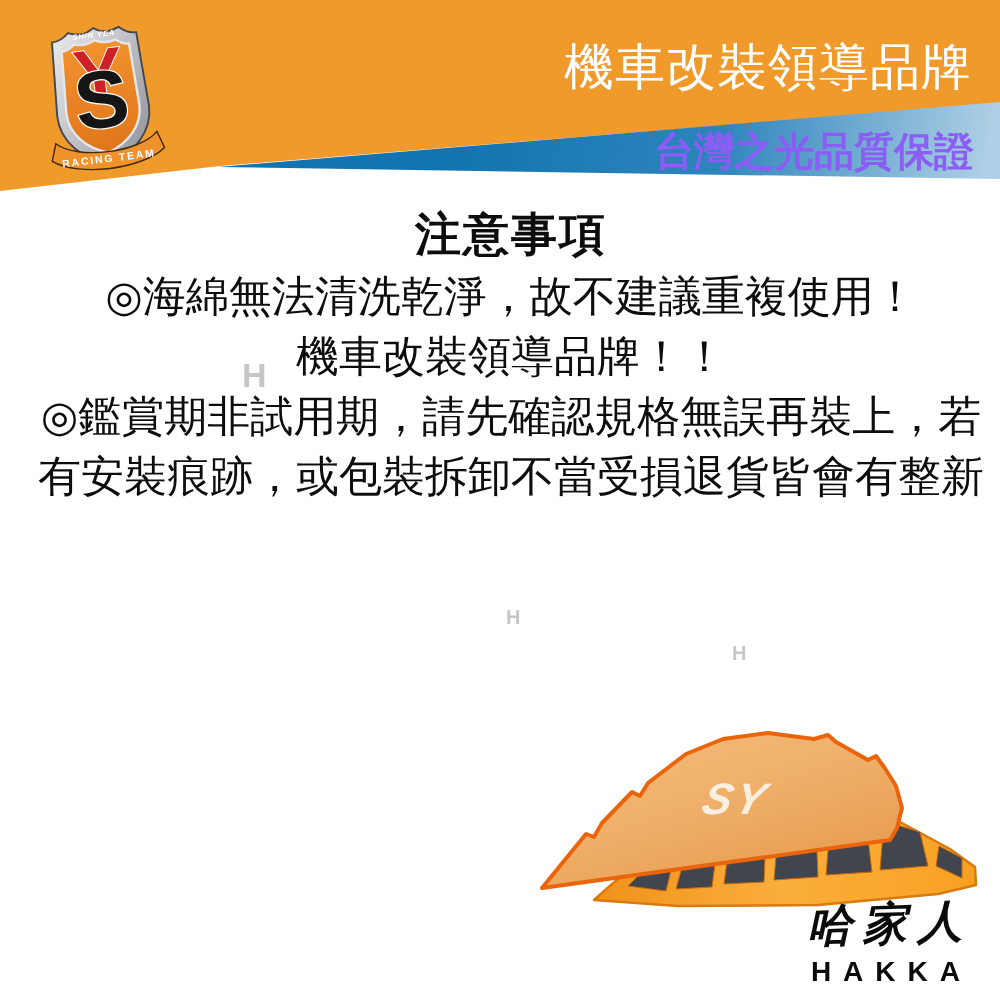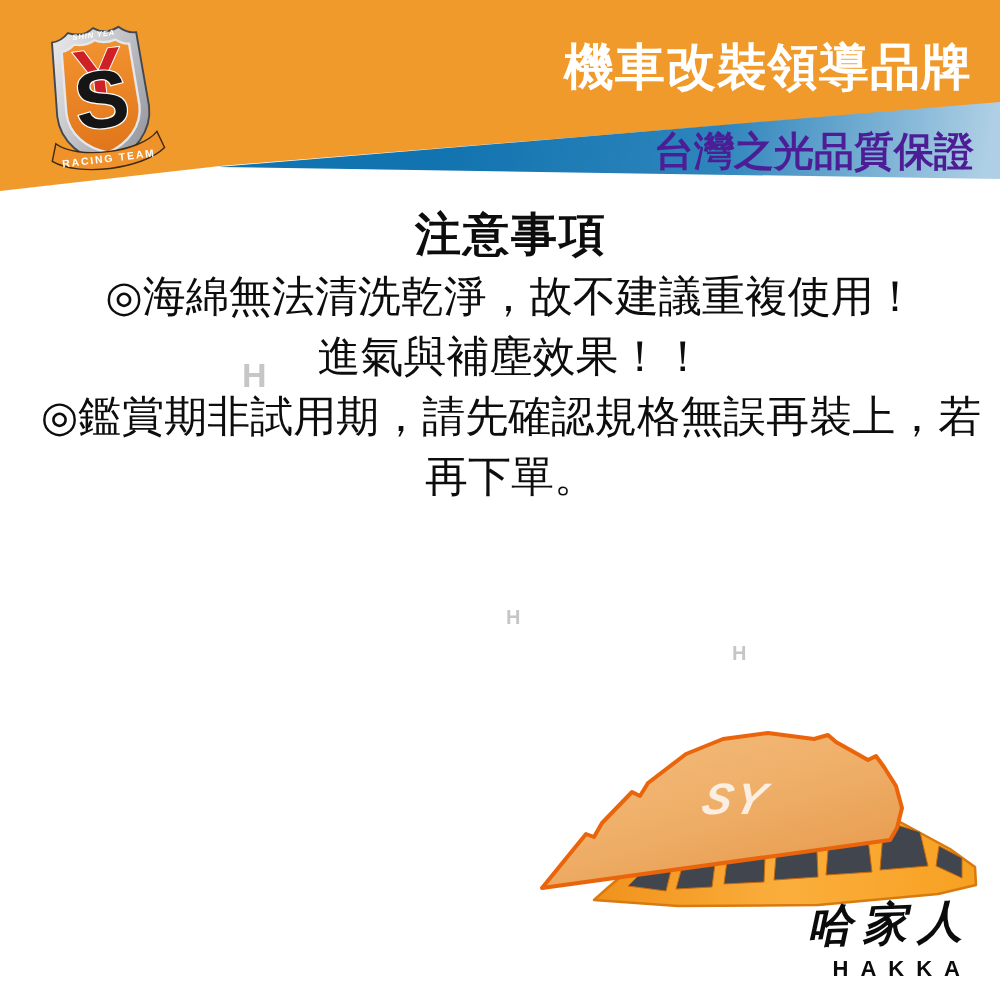--- a/index.html
+++ b/index.html
@@ -8,22 +8,22 @@
 
   
   .header{position:absolute;top:0;left:0;width:1000px;height:200px;}
   .orange-band{position:absolute;inset:0;background:#F09A2C;
 or    clip-path:polygon(0 0,100% 0,100% 51.5%,22% 83%,0 95.5%);
     clip-path:polygon(0 0,100% 0,100% 51.5%,22% 83%,0 95.5%);}
   .blue-band{position:absolute;inset:0;
     background:linear-gradient(100deg,#1173AF 45%,#2E85BC 72%,#AECFE5 98%);
     clip-path:polygon(21.8% 83.5%,100% 51%,100% 89.5%);}
   .slogan-primary{position:absolute;top:34px;right:28px;color:#fff;font-size:50px;
-    font-weight:700;letter-spacing:1px;white-space:nowrap;}
-  .slogan-secondary{position:absolute;top:124px;right:26px;color:#4c1d95;font-size:40px;
+    font-weight:400;letter-spacing:1px;white-space:nowrap;}
+  .slogan-secondary{position:absolute;top:124px;right:26px;color:#8b5cf6;font-size:40px;
     font-weight:800;letter-spacing:0px;white-space:nowrap;}
   .logo{position:absolute;left:36px;top:20px;width:132px;height:164px;}
 
   
   .notes{position:absolute;top:202px;left:36px;width:950px;color:#0d0d0d;text-align:center;}
   .notes-heading{margin:0;height:64px;line-height:64px;font-size:46px;font-weight:800;
     letter-spacing:2px;white-space:nowrap;}
   .note-line{height:60px;line-height:60px;font-size:43px;font-weight:400;
     letter-spacing:0px;white-space:nowrap;}
 
@@ -33,21 +33,21 @@
   .artifact.a2{left:506px;top:606px;font-size:20px;}
   .artifact.a3{left:732px;top:642px;font-size:20px;}
 
   
   .product{position:absolute;left:518px;top:726px;width:462px;height:186px;}
 
   
   .hakka{position:absolute;right:28px;top:894px;text-align:right;color:#0b0b0b;}
   .hakka-cjk{font-size:45px;letter-spacing:10px;font-weight:600;font-style:italic;
     transform:rotate(-2deg);white-space:nowrap;}
-  .hakka-latin{font-size:22px;letter-spacing:12px;font-weight:700;margin-top:2px;
+  .hakka-latin{font-size:28px;letter-spacing:12px;font-weight:700;margin-top:2px;
     white-space:nowrap;}
 </style>
 </head>
 <body>
 
 <div class="page">
 
   <header class="header">
     <div class="orange-band"></div>
     <div class="blue-band"></div>
@@ -75,23 +75,23 @@
       </g>
     </svg>
 
     <div class="slogan-primary">機車改裝領導品牌</div>
     <div class="slogan-secondary">台灣之光品質保證</div>
   </header>
 
   <main class="notes">
     <h1 class="notes-heading">注意事項</h1>
     <div class="note-line">◎海綿無法清洗乾淨，故不建議重複使用！</div>
-    <div class="note-line">進氣與補塵效果！！</div>
+    <div class="note-line">機車改裝領導品牌！！</div>
     <div class="note-line">◎鑑賞期非試用期，請先確認規格無誤再裝上，若</div>
-    <div class="note-line">再下單。</div>
+    <div class="note-line">有安裝痕跡，或包裝拆卸不當受損退貨皆會有整新</div>
   </main>
 
   <span class="artifact a1">H</span>
   <span class="artifact a2">H</span>
   <span class="artifact a3">H</span>
 
   <svg class="product" viewBox="0 0 462 186">
     <defs>
       <linearGradient id="sg" x1="0" y1="0" x2="0.7" y2="1">
         <stop offset="0" stop-color="#F4BC7F"></stop>

